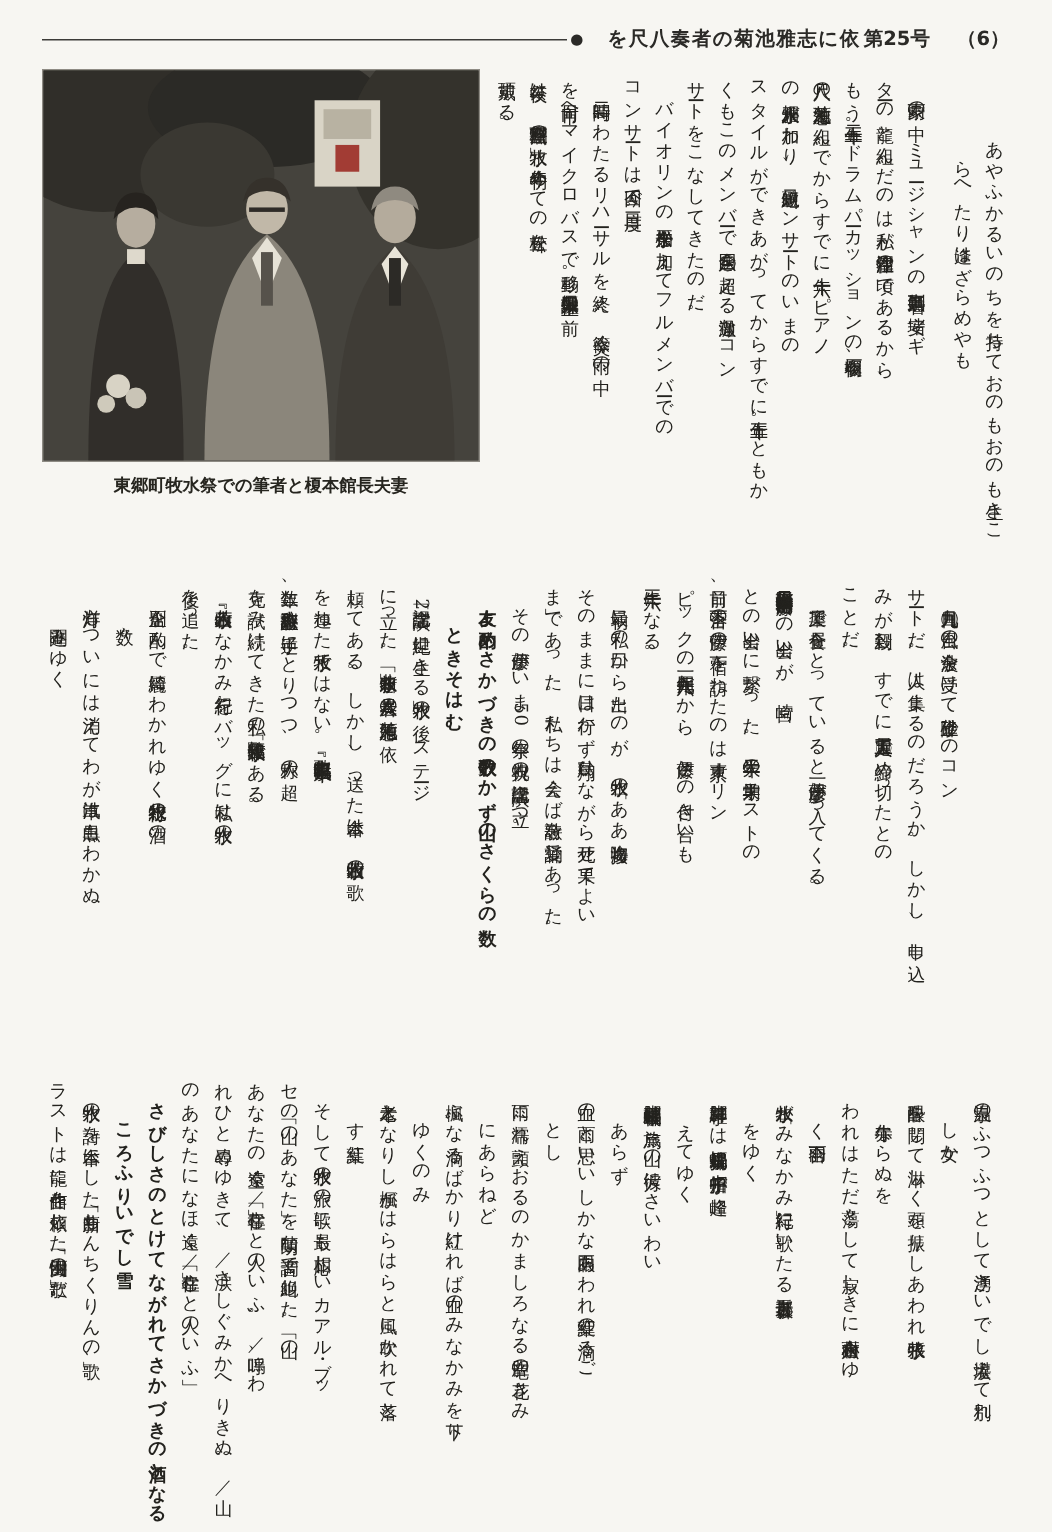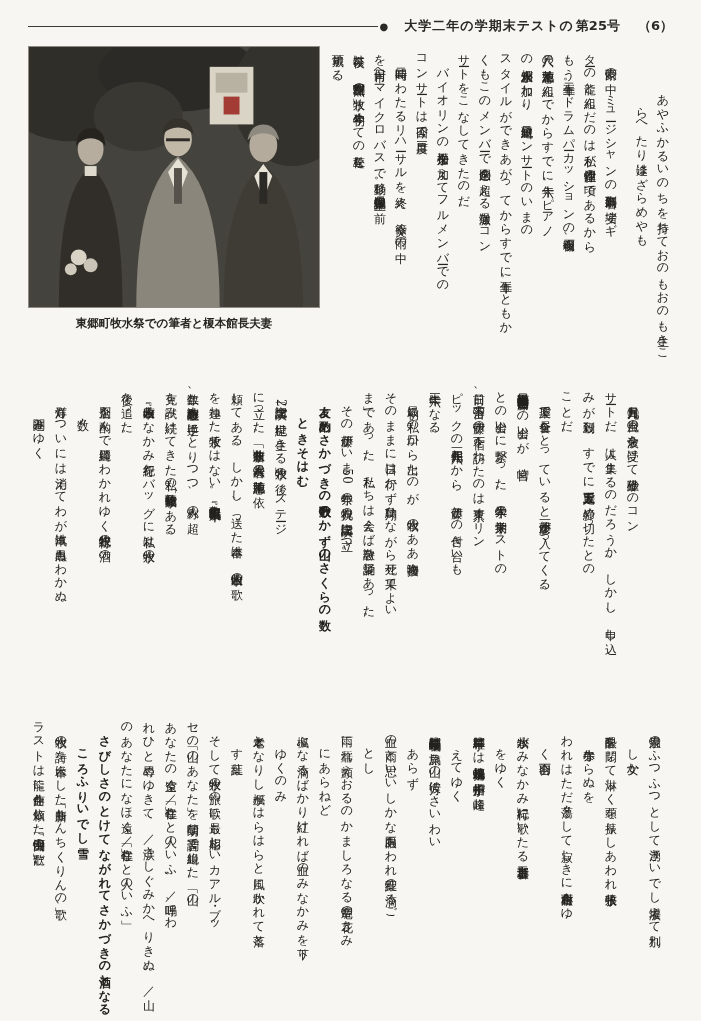--- a/index.html
+++ b/index.html
@@ -46,21 +46,21 @@
   .bot{height:318px;margin-top:12px;}
 </style>
 </head>
 <body>
 
 <div class="page">
 
   <div class="hdr">
     <div class="hline"></div>
     <span class="hbullet">●</span>
-    <span class="htitle">大学二年の学期末テストの</span>
+    <span class="htitle">を尺八奏者の菊池雅志に依</span>
     <span class="hissue">第25号</span>
     <span class="hpage">（6）</span>
   </div>
 
   <div class="top-flex">
     <div class="photo-col">
       <div class="photo-frame">
         <svg viewBox="0 0 292 262">
           <rect x="0" y="0" width="292" height="262" fill="#45433d"></rect>
           <ellipse cx="40" cy="40" rx="70" ry="55" fill="#302e29"></ellipse>

